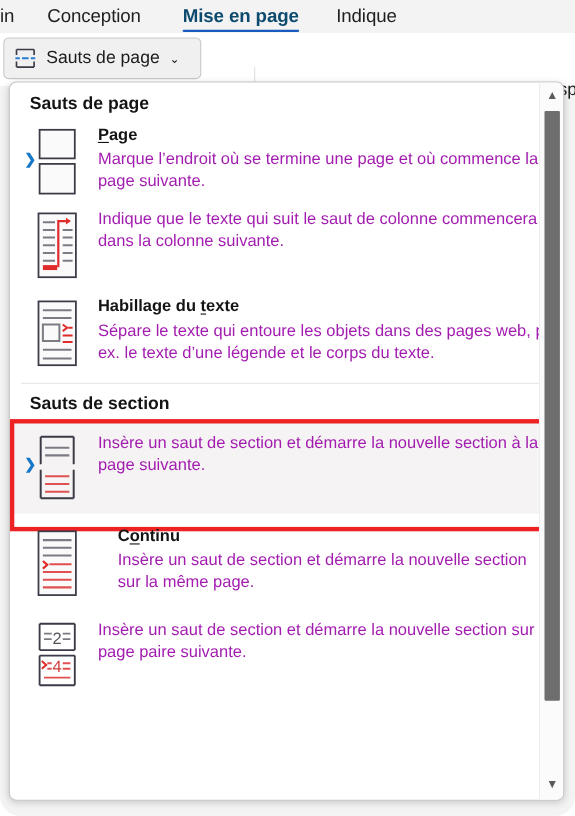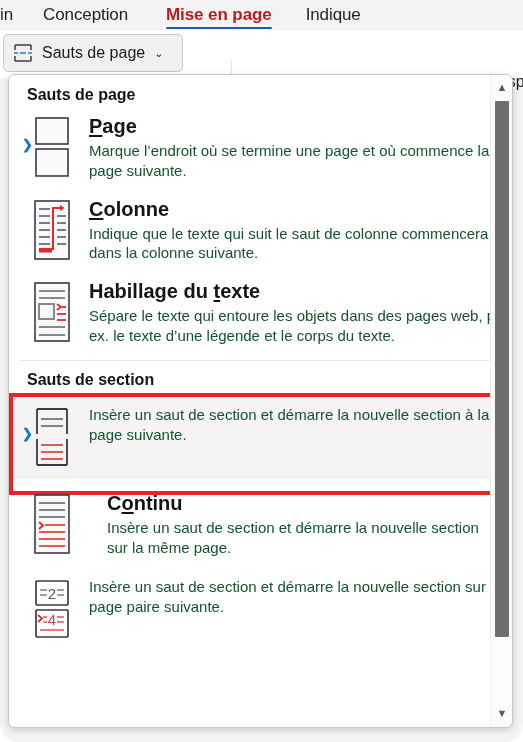--- a/index.html
+++ b/index.html
@@ -35,21 +35,21 @@
     align-items: center;
     justify-content: center;
     font-size: 17px;
     color: #1f1f1f;
     padding: 0 12px;
     white-space: nowrap;
     letter-spacing: -0.1px;
   }
   .tab.active {
     font-weight: bold;
-    color: #b91c1c;
+    color: #0c4a6e;
   }
   .tab.active::after {
     content: "";
     position: absolute;
     left: 12px; right: 12px;
     bottom: 1px;
     height: 2.5px;
     background: #185abd;
     border-radius: 2px;
   }
@@ -145,29 +145,29 @@
   .mi-icon-wrap {
     width: 52px;
     flex: none;
     display: flex;
     justify-content: center;
     padding-top: 2px;
     position: relative;
   }
   .mi-text { flex: 1; min-width: 0; padding-top: 0px; }
   .mi-title {
-    font-size: 20px;
+    font-size: 15px;
     font-weight: bold;
     color: #141414;
     margin: 0 0 2px 0;
     line-height: 1.25;
   }
   .mi-desc {
     font-size: 15px;
-    color: #14532d;
+    color: #a21caf;
     line-height: 1.32;
     margin: 0;
   }
   .acc { text-decoration: underline; text-underline-offset: 2px; }
 
   
   .red-outline {
     position: absolute;
     left: 0px;
     right: 2px;
@@ -300,21 +300,20 @@
               <line x1="26" y1="38" x2="35" y2="38"></line>
               <line x1="26" y1="45" x2="35" y2="45"></line>
             </g>
             <path d="M22 51 L22 9 L31 9" stroke="#e02b2b" stroke-width="2" fill="none"></path>
             <path d="M29 6 L33.5 9 L29 12 Z" fill="#e02b2b"></path>
             <rect x="8" y="49" width="13" height="4.5" fill="#e02b2b"></rect>
           </svg>
         </div>
       </div>
       <div class="mi-text">
-        <p class="mi-title"><span class="acc">C</span>olonne</p>
         <p class="mi-desc">Indique que le texte qui suit le saut de colonne commencera dans la colonne suivante.</p>
       </div>
     </div>
 
     <div class="menu-item" style="padding-top:8px;">
       <div class="mi-icon-wrap">
         <div class="icon-box" style="height:62px;">
           <svg class="icon-svg" width="42" height="62" viewBox="0 0 42 62">
             <rect x="4" y="2" width="34" height="58" fill="#fafafa" stroke="#3b3b47" stroke-width="1.6"></rect>
             <g stroke="#7b7b83" stroke-width="1.8">

